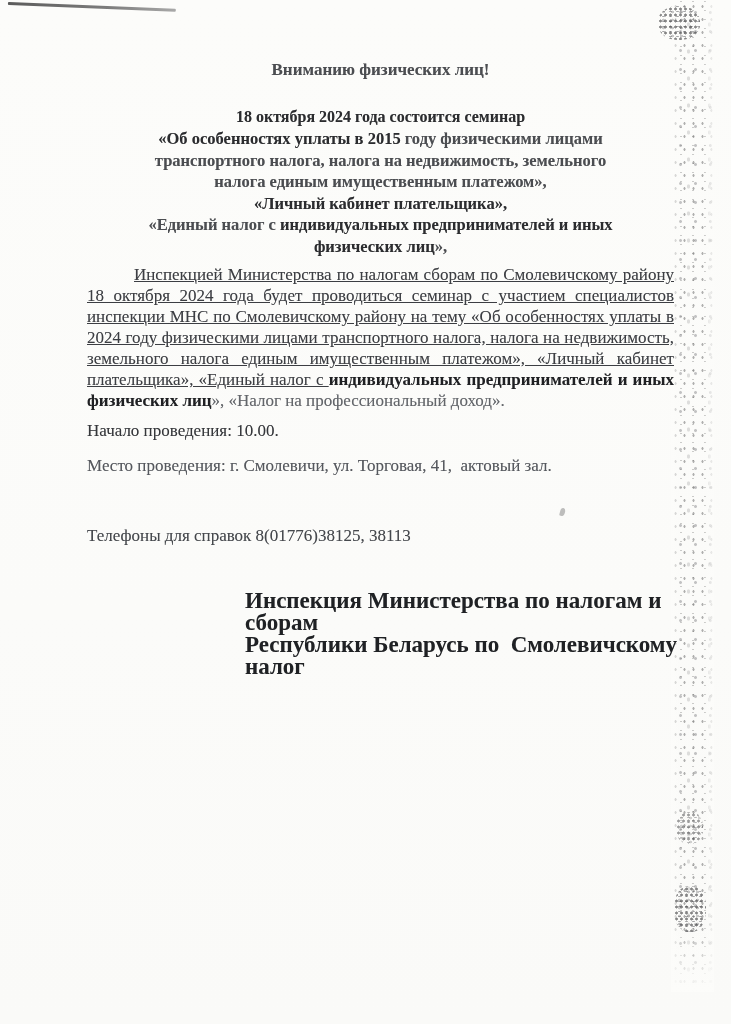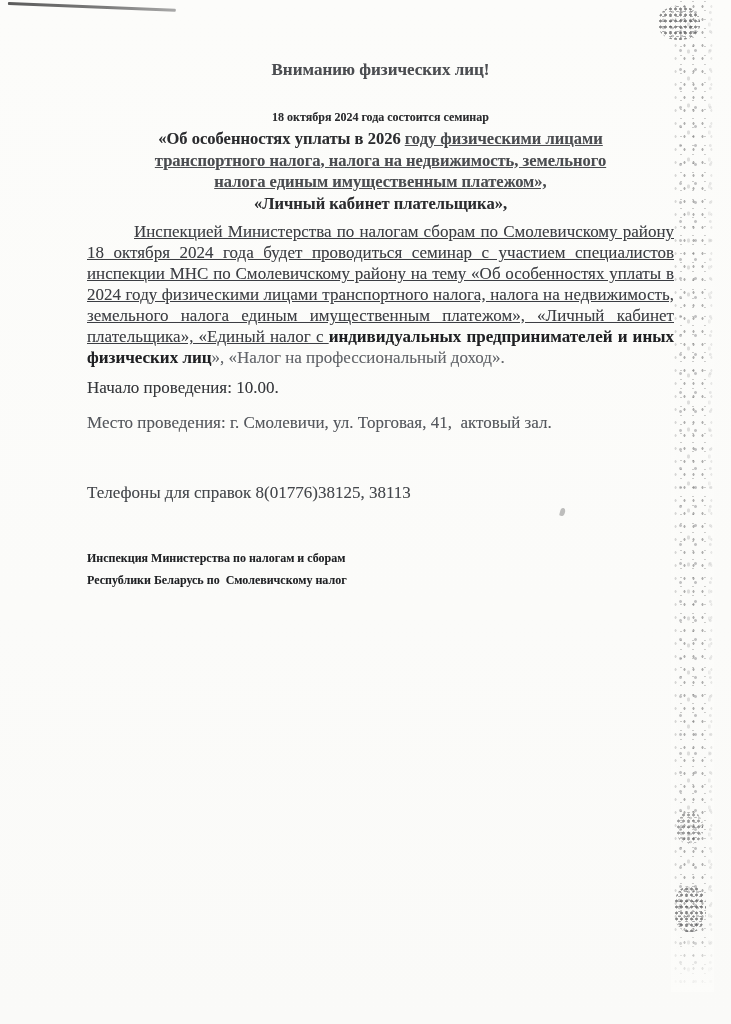--- a/index.html
+++ b/index.html
@@ -9,48 +9,48 @@
     background:linear-gradient(180deg,#fcfcfa 0%,#fbfbf9 60%,#fafaf8 100%);
     overflow:hidden;
     font-family:"Liberation Serif","DejaVu Serif",serif;
   }
   .content{
     position:absolute;left:87px;top:60px;width:587px;
     text-shadow:0 0 0.5px rgba(80,80,80,.35);
   }
   
   .tone-dark{color:var(--dark-text,#2b2c2f);}
-  .tone-gray{color:var(--gray-text,#53565b);text-decoration:underline;}
+  .tone-gray{color:var(--gray-text,#53565b);}
   .tone-body{color:var(--body-text,#3c3e43);text-decoration:underline;}
   .tone-bold{color:var(--bold-text,#1f2023);font-weight:700;}
   .tone-light{color:var(--light-text,#63666b);}
 
   .notice-title{
     text-align:center;font-weight:700;font-size:17px;line-height:20px;
     color:var(--gray-text,#494b4f);
   }
   .seminar-heading{
-    margin-top:26px;text-align:center;font-weight:700;font-size:12px;line-height:22px;
+    margin-top:26px;text-align:center;font-weight:700;font-size:16px;line-height:22px;
     color:var(--dark-text,#2b2c2f);
   }
   .topics{
     width:492px;margin:0 auto;text-align:center;font-weight:700;
     font-size:16.5px;line-height:21.5px;
   }
   .body-paragraph{
     margin-top:7px;text-align:justify;font-size:17px;line-height:21px;
     text-indent:47px;color:var(--body-text,#3c3e43);
   }
   .detail-line{font-size:17px;line-height:21px;}
   .start-line{margin-top:9px;color:#35373b;}
   .location-line{margin-top:14px;color:#55585e;white-space:pre-wrap;}
   .phones-line{margin-top:49px;color:#45484d;}
   .signature-block{
-    margin-top:44px;width:440px;
-    font-weight:700;font-size:12px;line-height:22px;color:#1f2124;
+    margin-top:44px;margin-left:158px;width:440px;
+    font-weight:700;font-size:23px;line-height:22px;color:#1f2124;
   }
   .signature-block div{white-space:pre-wrap;}
 
   
   .scanner-edge-line{
     position:absolute;left:8px;top:2px;width:168px;height:2.5px;
     background:linear-gradient(90deg,#3f3f3f,#666 60%,#9a9a9a);
     transform:rotate(2.3deg);transform-origin:left top;border-radius:1px;opacity:.85;
   }
   .scan-noise-band{
@@ -91,22 +91,23 @@
   <div class="scan-blob blob-low"></div>
   <div class="speck-after-location"></div>
 
   <div class="content">
 
     <div class="notice-title">Вниманию физических лиц!</div>
 
     <div class="seminar-heading">18 октября 2024 года состоится семинар</div>
 
     <div class="topics">
-        <div><span class="tone-dark">«Об особенностях уплаты в 2026 </span><span class="tone-gray">году физическими лицами транспортного налога, налога на недвижимость, земельного налога единым имущественным платежом»,</span></div>
+        <div><span class="tone-dark">«Об особенностях уплаты в 2015 </span><span class="tone-gray">году физическими лицами транспортного налога, налога на недвижимость, земельного налога единым имущественным платежом»,</span></div>
         <div><span class="tone-dark">«Личный кабинет плательщика»,</span></div>
+        <div><span class="tone-gray">«Единый налог с </span><span class="tone-dark">индивидуальных предпринимателей и иных физических лиц</span><span class="tone-gray">»,</span></div>
       </div>
 
     <div class="body-paragraph"><span class="tone-body">Инспекцией Министерства по налогам  сборам по Смолевичскому району 18 октября 2024 года будет проводиться семинар с участием специалистов инспекции МНС по Смолевичскому  району на тему «Об особенностях уплаты в 2024 году физическими лицами транспортного налога, налога на недвижимость, земельного налога единым имущественным платежом», «Личный кабинет плательщика», «Единый налог с </span><span class="tone-bold">индивидуальных предпринимателей и иных физических лиц</span><span class="tone-light">», «Налог на профессиональный доход».</span></div>
 
     <div class="detail-line start-line">Начало проведения: 10.00.</div>
 
     <div class="detail-line location-line">Место проведения: г. Смолевичи, ул. Торговая, 41,  актовый зал.</div>
 
     <div class="detail-line phones-line">Телефоны для справок 8(01776)38125, 38113</div>
 

